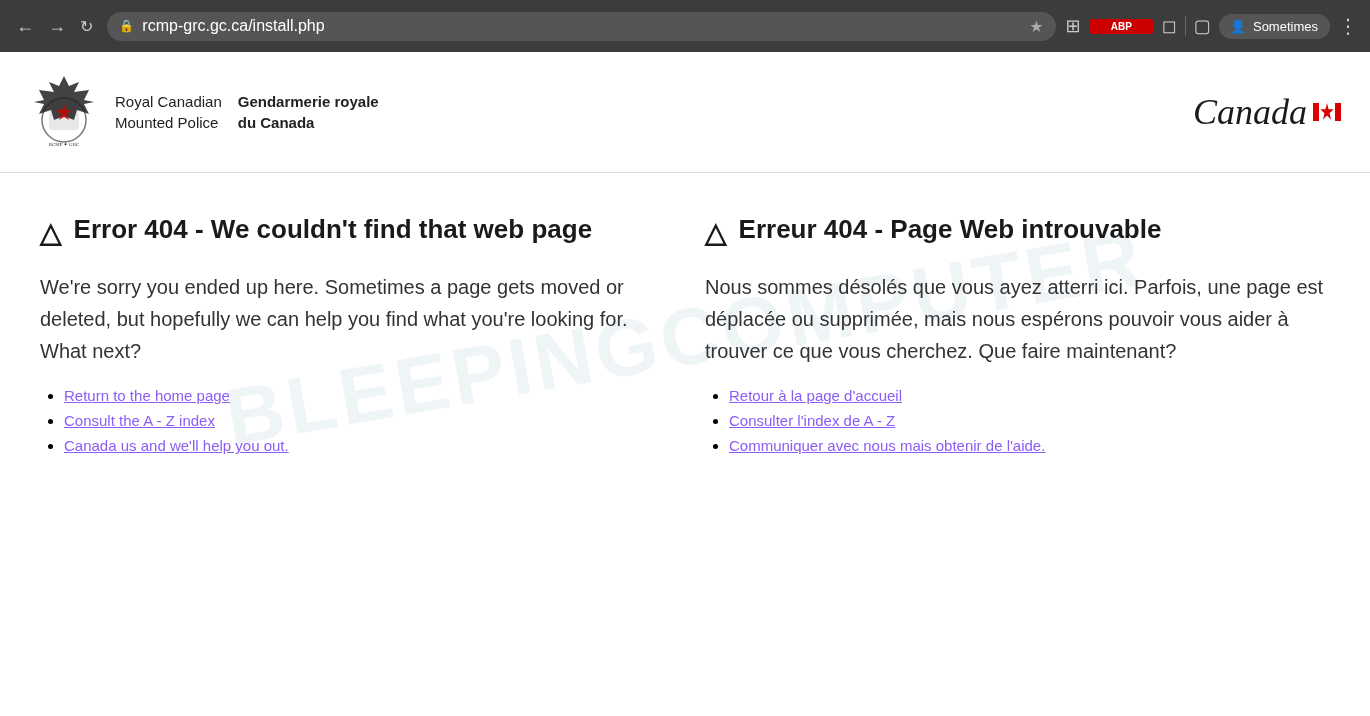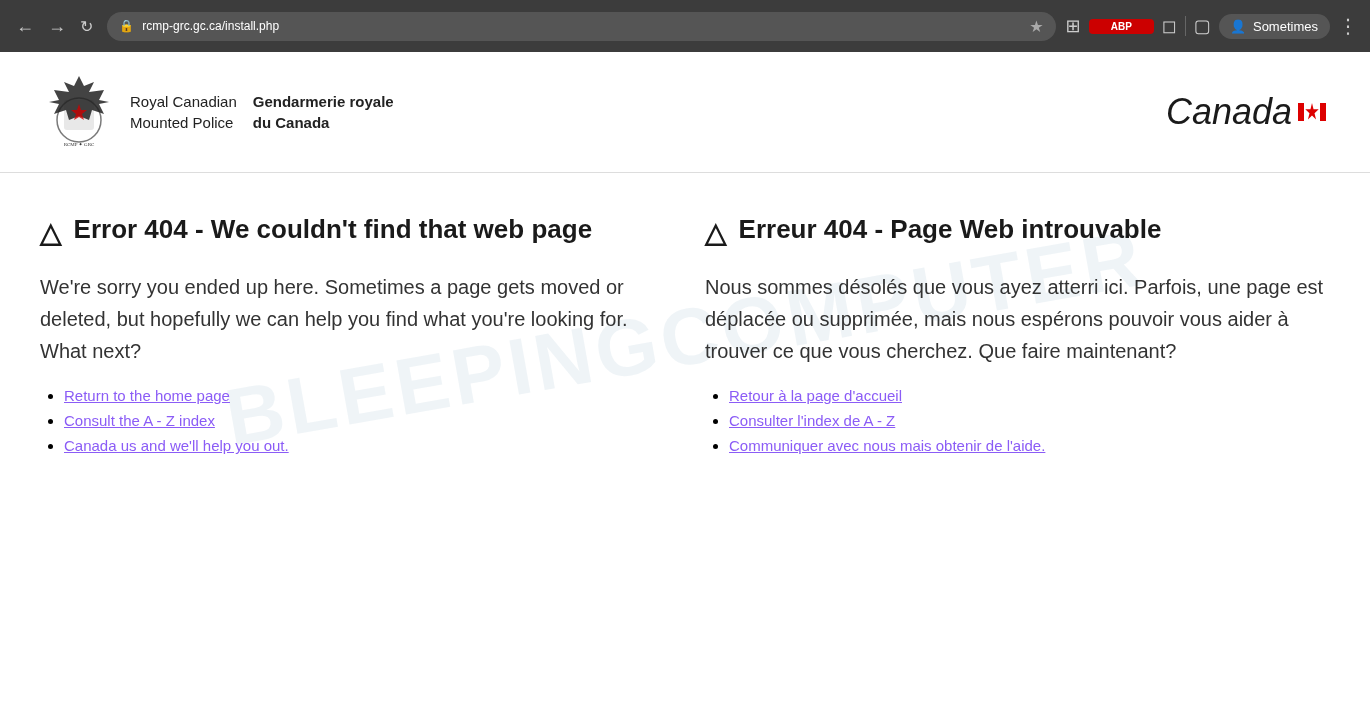--- a/index.html
+++ b/index.html
@@ -62,21 +62,21 @@
       color: #aaa;
       font-size: 12px;
     }
 
     .address-bar {
       flex: 1;
       background: none;
       border: none;
       outline: none;
       color: white;
-      font-size: 12px;
+      font-size: 16px;
     }
 
     .star-btn {
       color: #aaa;
       font-size: 16px;
       cursor: pointer;
       background: none;
       border: none;
     }
 
@@ -143,21 +143,21 @@
 
     
     .page-wrapper {
       background: white;
       flex: 1;
       margin: 0;
     }
 
     
     .site-header {
-      padding: 20px 44px;
+      padding: 20px 29px;
       display: flex;
       align-items: center;
       justify-content: space-between;
       border-bottom: 1px solid #ddd;
     }
 
     .logo-section {
       display: flex;
       align-items: center;
       gap: 16px;
@@ -180,21 +180,21 @@
       color: #222;
     }
 
     .org-name-fr {
       font-weight: bold;
       color: #222;
     }
 
     .canada-wordmark {
       font-size: 36px;
-      font-family: Liberation Sans, sans-serif;
+      font-family: Liberation Serif, serif;
       font-style: italic;
       color: #1a1a1a;
       display: flex;
       align-items: center;
       gap: 4px;
     }
 
     .canada-flag {
       display: inline-flex;
       align-items: center;

